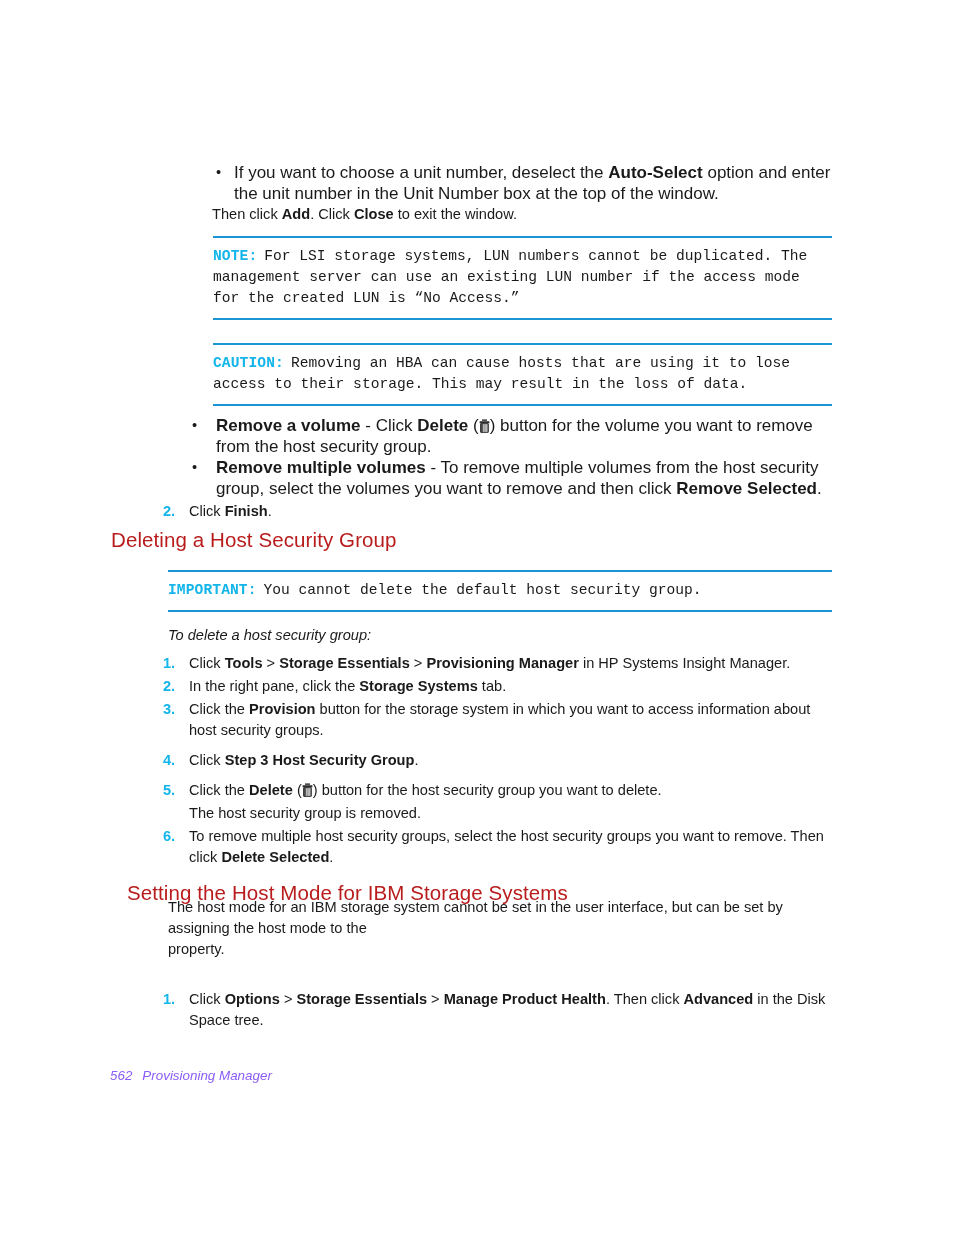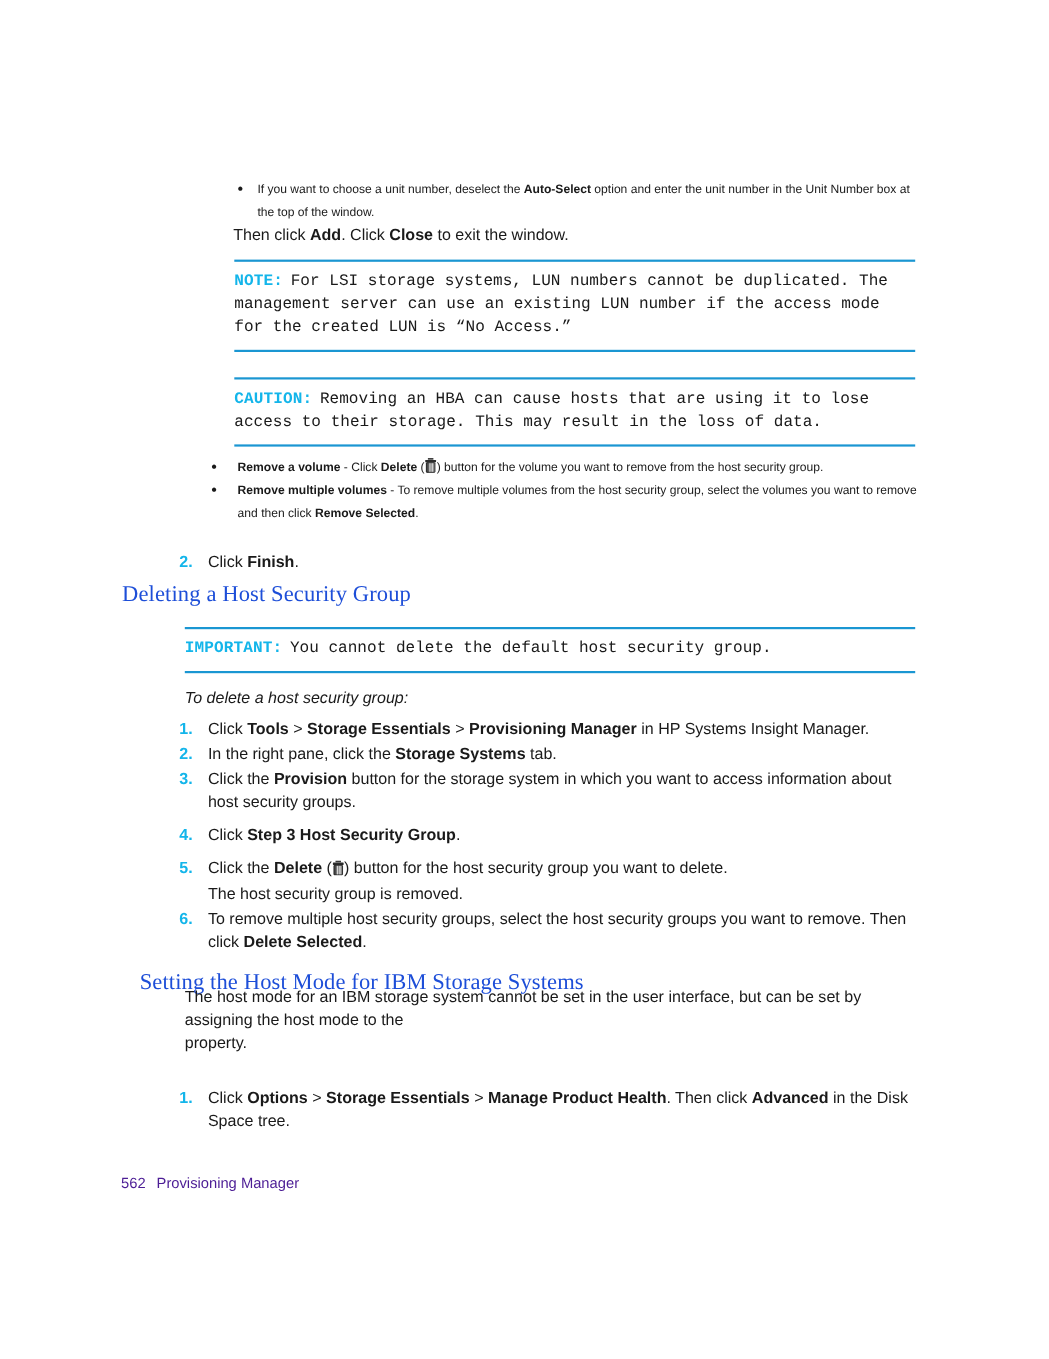--- a/index.html
+++ b/index.html
@@ -39,21 +39,21 @@
     width: 22px;
     flex: 0 0 22px;
     font-size: 14.6px;
     line-height: 21px;
     text-align: left;
     padding-left: 4px;
     box-sizing: border-box;
   }
   .bullet-body {
     flex: 1 1 auto;
-    font-size: 11px;
+    font-size: 17px;
     line-height: 21px;
   }
   .hanging-follow {
     font-size: 14.6px;
     line-height: 21px;
     margin-top: 0px;
   }
 
   
   .admon {
@@ -73,27 +73,26 @@
   .admon-label {
     color: #13b5ea;
     font-weight: bold;
     letter-spacing: 0.1px;
   }
   .admon-gap { margin-right: 7px; }
 
   
   .section-heading {
     position: absolute;
-    color: #1d4ed8;
+    color: #b91c1c;
     font-size: 20.5px;
     line-height: 24px;
     font-weight: normal;
     letter-spacing: 0.1px;
     white-space: nowrap;
-    font-family: Liberation Serif, serif;
   }
 
   
   .num-list { position: absolute; }
   .num-row {
     display: flex;
     align-items: flex-start;
   }
   .num-marker {
     flex: 0 0 26px;
@@ -127,22 +126,23 @@
   }
   .trash-icon svg { display: block; }
 
   
   .footer {
     position: absolute;
     left: 110px;
     top: 1067px;
     font-size: 13.4px;
     line-height: 18px;
-    color: #4c1d95;
+    color: #8b5cf6;
     white-space: nowrap;
+    font-style: italic;
   }
   .footer .pagenum { margin-right: 10px; }
 </style>
 </head>
 <body>
 
 <div class="page">
 
   <div class="bullet-list">
     <div class="bullet-row">

